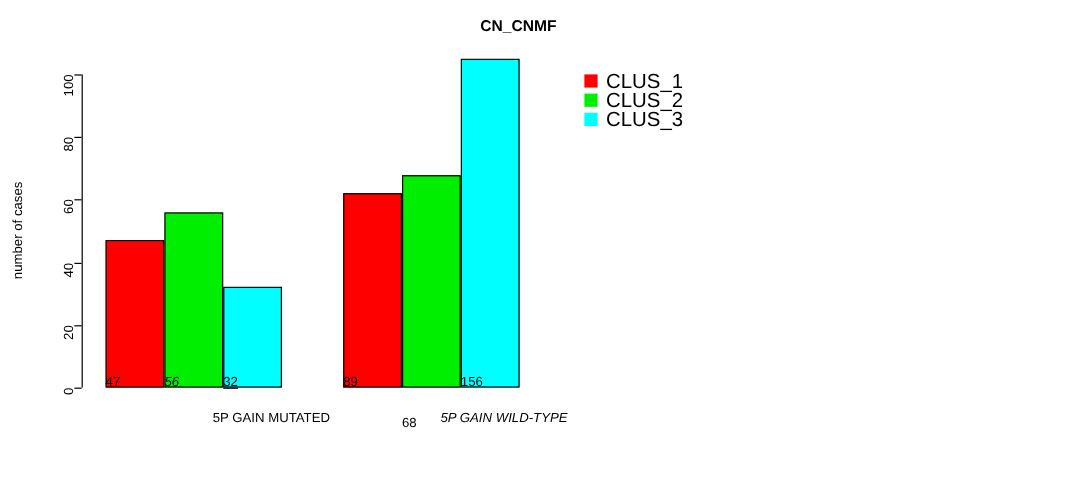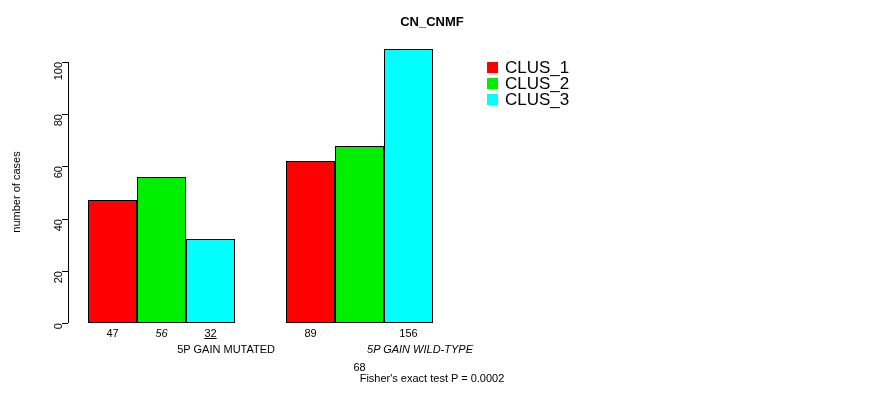--- a/index.html
+++ b/index.html
@@ -96,24 +96,23 @@
     position: absolute;
     left: 0;
     top: 0;
     width: 890px;
     height: 323px;
   }
 
   
   .bar-value {
     position: absolute;
-    top: 327px;
+    top: 313px;
     font-size: 11px;
     line-height: 12px;
-    text-align: center;
     white-space: nowrap;
   }
 
   
   .group-label {
     position: absolute;
     top: 343px;
     font-size: 11px;
     line-height: 13px;
     text-align: right;
@@ -213,21 +212,20 @@
       <div class="bar-value" style="left: 286px; width: 49px;">89</div>
       <div class="bar-value" style="left: 335px; width: 49px; margin-top: 34px;">68</div>
       <div class="bar-value" style="left: 384px; width: 49px;">156</div>
     </div>
 
   <div id="group-labels-layer">
       <div class="group-label" style="left: 48px; width: 227px;">5P GAIN MUTATED</div>
       <div class="group-label" style="left: 246px; width: 227px; font-style: italic;">5P GAIN WILD-TYPE</div>
     </div>
 
-  <div id="footnote">Fisher's exact test P = 0.0002</div>
 
   <div id="legend">
       <div class="legend-row">
         <span class="legend-swatch" style="background: rgb(255, 0, 0);"></span>
         <span class="legend-label">CLUS_1</span>
       </div>
       <div class="legend-row">
         <span class="legend-swatch" style="background: rgb(0, 238, 0);"></span>
         <span class="legend-label">CLUS_2</span>
       </div>

